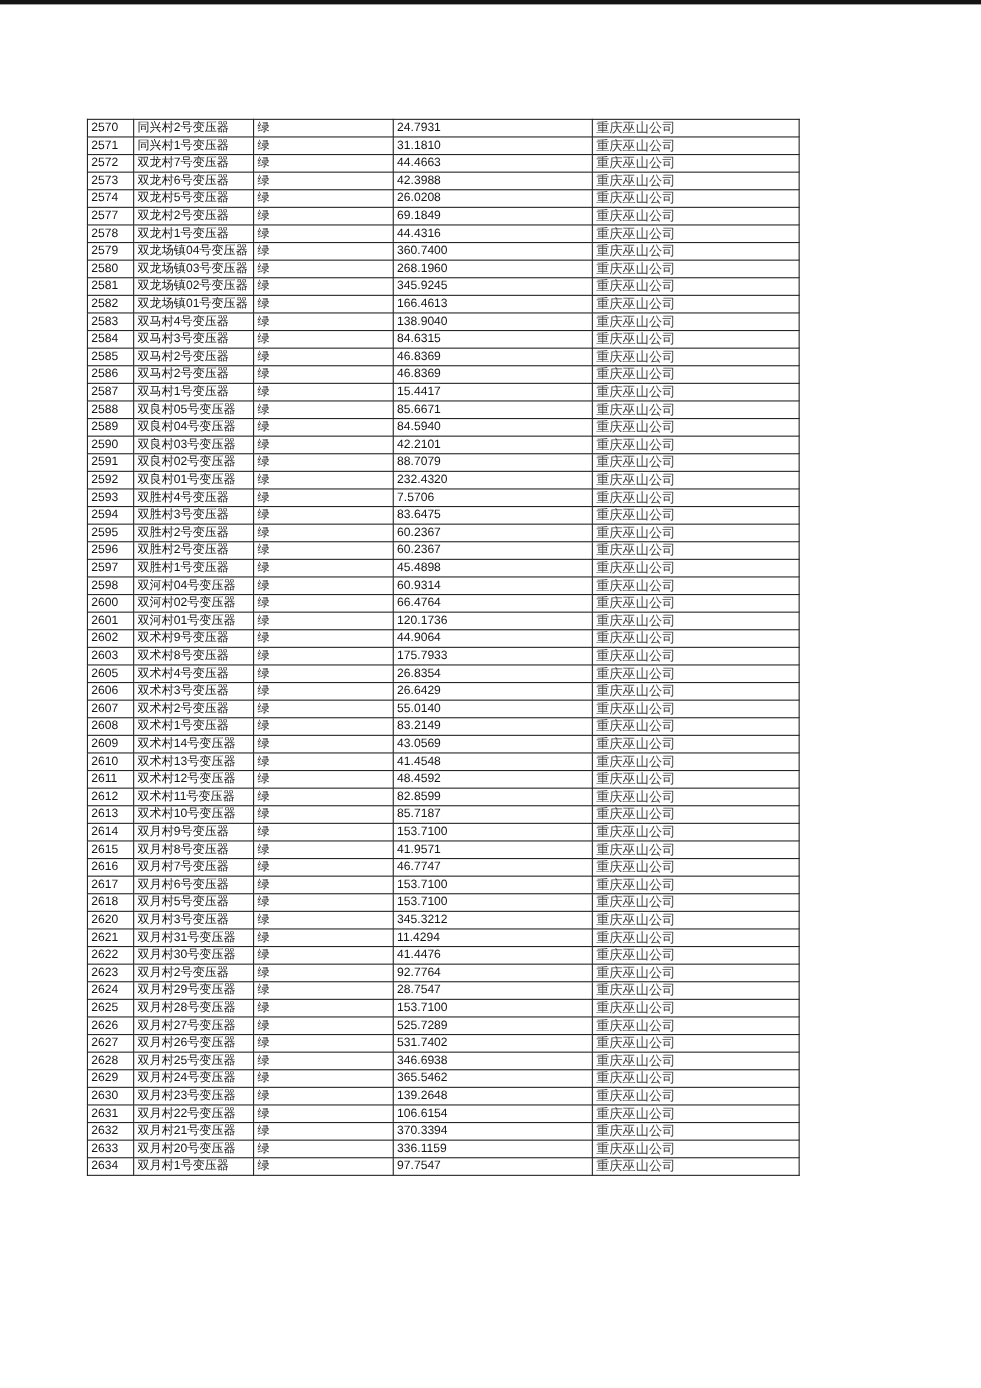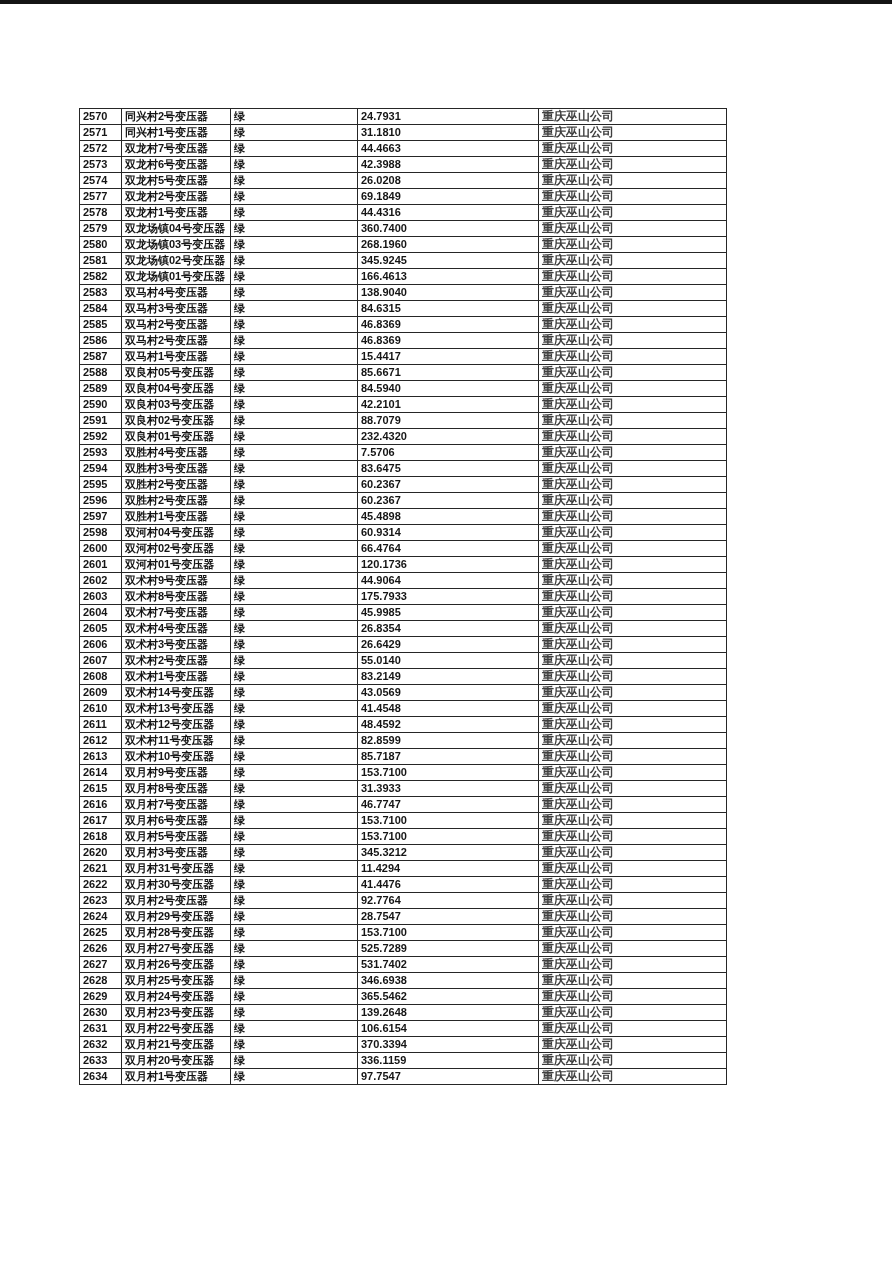--- a/index.html
+++ b/index.html
@@ -9,21 +9,20 @@
     width: 892px;
     height: 1262px;
     overflow: hidden;
     font-family: "Liberation Sans", sans-serif;
   }
   .page {
     position: relative;
     width: 892px;
     height: 1262px;
     background: #ffffff;
-    font-weight: bold;
   }
   .top-rule {
     position: absolute;
     left: 0;
     top: 0;
     width: 892px;
     height: 4px;
     background: #141414;
   }
   table.data-table {
@@ -282,27 +281,20 @@
           <td class="c4">重庆巫山公司</td>
         </tr>
         <tr>
           <td class="c0">2603</td>
           <td class="c1">双术村8号变压器</td>
           <td class="c2">绿</td>
           <td class="c3">175.7933</td>
           <td class="c4">重庆巫山公司</td>
         </tr>
         <tr>
-          <td class="c0">2604</td>
-          <td class="c1">双术村7号变压器</td>
-          <td class="c2">绿</td>
-          <td class="c3">45.9985</td>
-          <td class="c4">重庆巫山公司</td>
-        </tr>
-        <tr>
           <td class="c0">2605</td>
           <td class="c1">双术村4号变压器</td>
           <td class="c2">绿</td>
           <td class="c3">26.8354</td>
           <td class="c4">重庆巫山公司</td>
         </tr>
         <tr>
           <td class="c0">2606</td>
           <td class="c1">双术村3号变压器</td>
           <td class="c2">绿</td>
@@ -362,21 +354,21 @@
           <td class="c0">2614</td>
           <td class="c1">双月村9号变压器</td>
           <td class="c2">绿</td>
           <td class="c3">153.7100</td>
           <td class="c4">重庆巫山公司</td>
         </tr>
         <tr>
           <td class="c0">2615</td>
           <td class="c1">双月村8号变压器</td>
           <td class="c2">绿</td>
-          <td class="c3">31.3933</td>
+          <td class="c3">41.9571</td>
           <td class="c4">重庆巫山公司</td>
         </tr>
         <tr>
           <td class="c0">2616</td>
           <td class="c1">双月村7号变压器</td>
           <td class="c2">绿</td>
           <td class="c3">46.7747</td>
           <td class="c4">重庆巫山公司</td>
         </tr>
         <tr>

